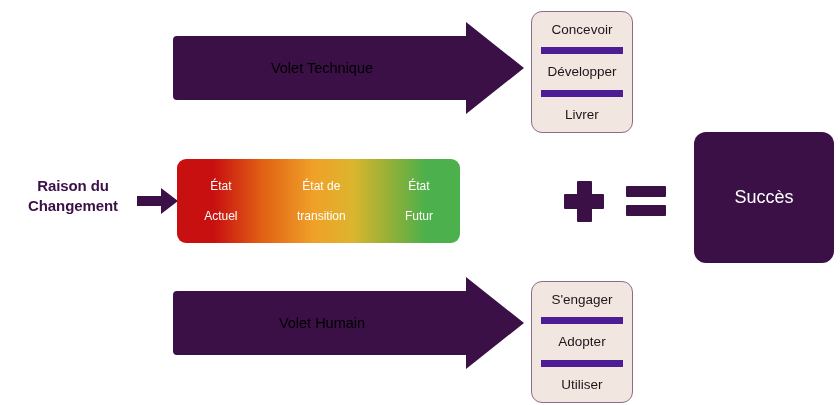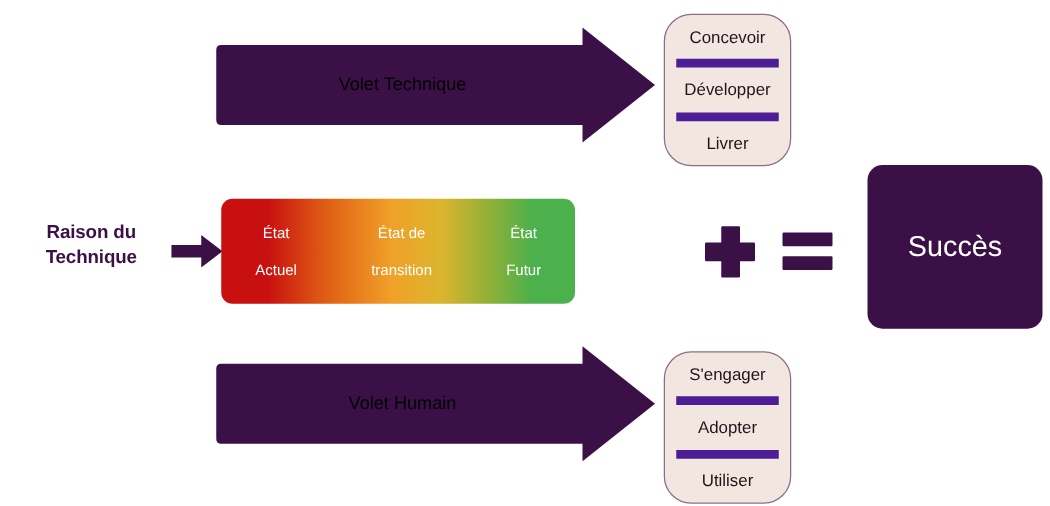--- a/index.html
+++ b/index.html
@@ -104,21 +104,21 @@
   }
 
   
   .step-box {
     position: absolute;
     left: 531px;
     width: 102px;
     height: 122px;
     background: #f2e7e0;
     border: 1.3px solid #8d6d86;
-    border-radius: 22px;
+    border-radius: 11px;
     box-sizing: border-box;
     display: flex;
     flex-direction: column;
   }
   .step-box.top    { top: 11px; }
   .step-box.bottom { top: 281px; }
   .step-item {
     flex: 1 1 0;
     display: flex;
     align-items: center;
@@ -182,32 +182,32 @@
     position: absolute;
     left: 694px;
     top: 132px;
     width: 140px;
     height: 131px;
     background: #3b1047;
     border-radius: 12px;
     display: flex;
     align-items: center;
     justify-content: center;
-    font-size: 23px;
+    font-size: 18px;
     color: #ffffff;
   }
 </style>
 </head>
 <body>
 
 <div class="stage">
 
   <div class="reason-label">
     <div>Raison du</div>
-    <div>Technique</div>
+    <div>Changement</div>
   </div>
 
   <div class="small-arrow">
     <svg viewBox="0 0 41 26" xmlns="http://www.w3.org/2000/svg" aria-hidden="true">
       <path d="M0 8 L24 8 L24 0 L41 13 L24 26 L24 18 L0 18 Z" fill="#3b1047"></path>
     </svg>
   </div>
 
   <div class="gradient-bar">
     <div class="states">

